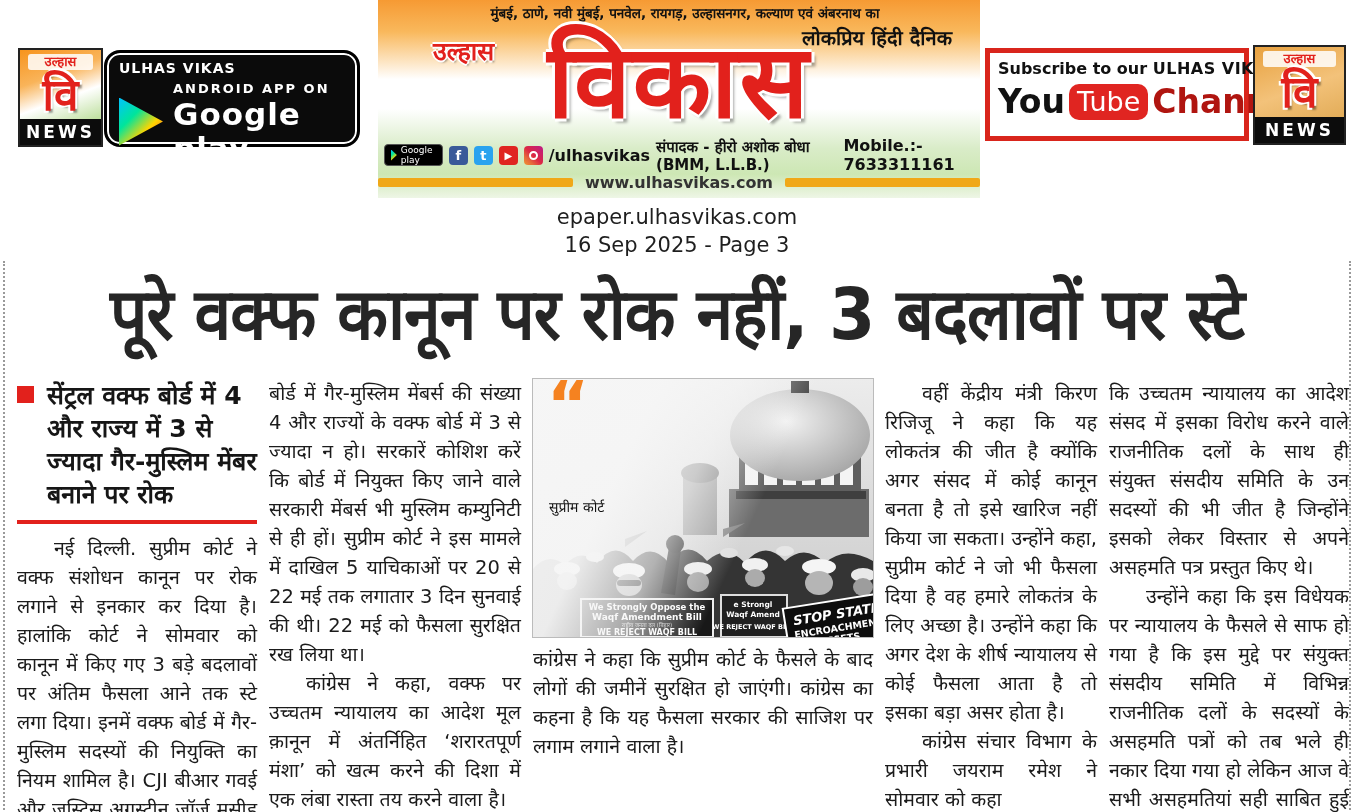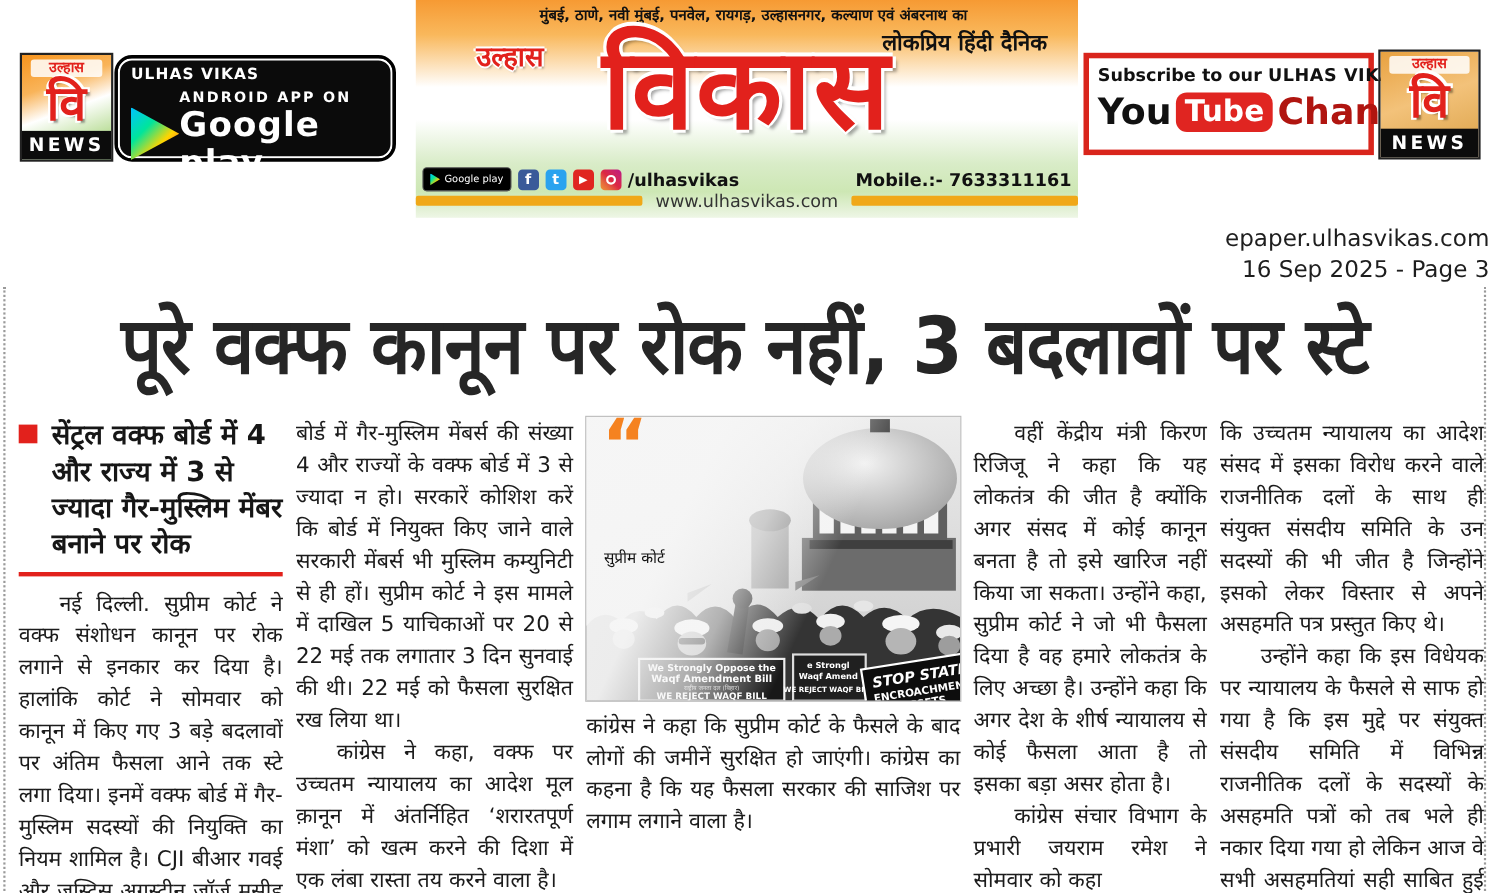--- a/index.html
+++ b/index.html
@@ -22,21 +22,21 @@
   .uv-logo .big-char { display:block; text-align:center; font-size:44px; line-height:50px; font-weight:900;
              color:#e2211c; text-shadow:-2px 2px 0 #fff,2px -2px 0 #fff,2px 2px 2px rgba(0,0,0,.4); }
   .uv-logo .news-bar { position:absolute; left:0; right:0; bottom:0; background:#0c0c0c; color:#fff;
              font-weight:800; font-size:17px; letter-spacing:3px; text-align:center; line-height:26px; }
 
   
   .app-box { position:absolute; left:104px; top:50px; width:256px; height:97px; background:#0b0b0b;
              border-radius:16px; border:3px solid #000; box-shadow:0 0 0 2px #fff inset; color:#fff;
              padding:7px 10px 6px 12px; }
   .app-brand { font-size:14px; font-weight:800; letter-spacing:1px; }
-  .app-row { display:flex; align-items:center; margin-top:2px; }
+  .app-row { display:flex; align-items:center; gap:10px; margin-top:2px; }
   .play-tri { width:44px; height:48px; clip-path:polygon(0 0,100% 50%,0 100%);
               background:linear-gradient(135deg,#00c3ff 0%,#00e59b 35%,#ffd500 65%,#ff3a44 100%); flex:0 0 auto; }
   .app-right { flex:1; }
   .app-line { font-size:13px; font-weight:800; letter-spacing:2px; }
   .app-store { font-size:31px; font-weight:600; letter-spacing:1px; line-height:34px; }
   .app-install { font-size:15px; font-weight:800; margin-top:-2px; margin-left:34px; }
 
   
   .masthead { position:absolute; left:378px; top:0; width:602px; height:198px;
               background:linear-gradient(#f69a33 0%,#f9b85c 16%,#ffffff 40%,#ffffff 55%,#d9ecc8 75%,#cde7b4 88%,#eef6e6 100%); }
@@ -57,35 +57,35 @@
   .soc.fb { background:#3a5a99; }
   .soc.tw { background:#2aa3ef; }
   .soc.yt { background:#e02521; font-size:10px; }
   .soc.ig { background:linear-gradient(45deg,#f09433,#e6683c,#dc2743,#cc2366,#bc1888); }
   .soc.ig i { display:block; width:9px; height:9px; border:2px solid #fff; border-radius:50%; }
   .mast-handle { font-size:16px; font-weight:800; color:#111; }
   .mast-editor { font-size:15px; font-weight:700; color:#111; }
   .mast-mobile { margin-left:auto; font-size:16px; font-weight:800; color:#111; }
   .web-bar { position:absolute; left:0; right:0; bottom:6px; display:flex; align-items:center; }
   .web-bar .bar { flex:1; height:9px; background:#f0a818; border-radius:2px; }
-  .web-bar .site { padding:0 12px; font-size:16px; font-weight:400; color:#333; }
+  .web-bar .site { padding:0 12px; font-size:16px; font-weight:700; color:#333; }
 
   
   .sub-box { position:absolute; left:985px; top:48px; width:264px; height:93px; background:#fff;
              border:5px solid #d9251c; box-shadow:0 0 0 2px #fff inset; padding:6px 8px 4px; }
   .sub-line1 { font-size:16px; font-weight:700; color:#111; white-space:nowrap; }
   .sub-line1 b { font-weight:900; letter-spacing:.5px; }
   .sub-line2 { display:flex; align-items:center; gap:4px; margin-top:4px; }
   .yt-you { font-size:33px; font-weight:900; color:#111; }
-  .yt-tube { background:#e02521; color:#fff; font-size:27px; font-weight:700; border-radius:10px;
+  .yt-tube { background:#e02521; color:#fff; font-size:27px; font-weight:400; border-radius:10px;
              padding:2px 8px; line-height:32px; }
   .yt-channel { font-size:33px; font-weight:900; color:#b01510; }
 
   
-  .pageinfo { text-align:right; padding:5px 0 0; }
+  .pageinfo { text-align:center; padding:5px 0 0; }
   .pageinfo div { font-size:21px; line-height:28px; color:#1e1e1e; }
 
   
   .article { margin:2px 3px 0; border-left:2px dotted #9a9a9a; border-right:2px dotted #9a9a9a;
              border-bottom:2px dotted #9a9a9a; height:553px; padding-bottom:6px; overflow:hidden; }
   .headline { font-size:66px; font-weight:800; color:#262626; text-align:center; letter-spacing:-1px;
               line-height:1.45; white-space:nowrap; padding:2px 2px 6px; transform:scaleY(1.08);
               transform-origin:top; }
   .cols { display:flex; gap:12px; padding:14px 10px 0 12px; }
   .col { flex:0 0 auto; }
@@ -146,20 +146,21 @@
           <span class="mini-tri"></span>
           <span>Google play</span>
         </span>
         <span class="soc fb">f</span>
         <span class="soc tw">t</span>
         <span class="soc yt">▶</span>
         <span class="soc ig">
             <i></i>
           </span>
         <span class="mast-handle">/ulhasvikas</span>
+        <span class="mast-editor">संपादक - हीरो अशोक बोधा (BMM, L.L.B.)</span>
         <span class="mast-mobile">Mobile.:- 7633311161</span>
       </div>
 
       <div class="web-bar">
         <span class="bar"></span>
         <span class="site">www.ulhasvikas.com</span>
         <span class="bar"></span>
       </div>
     </div>
 

